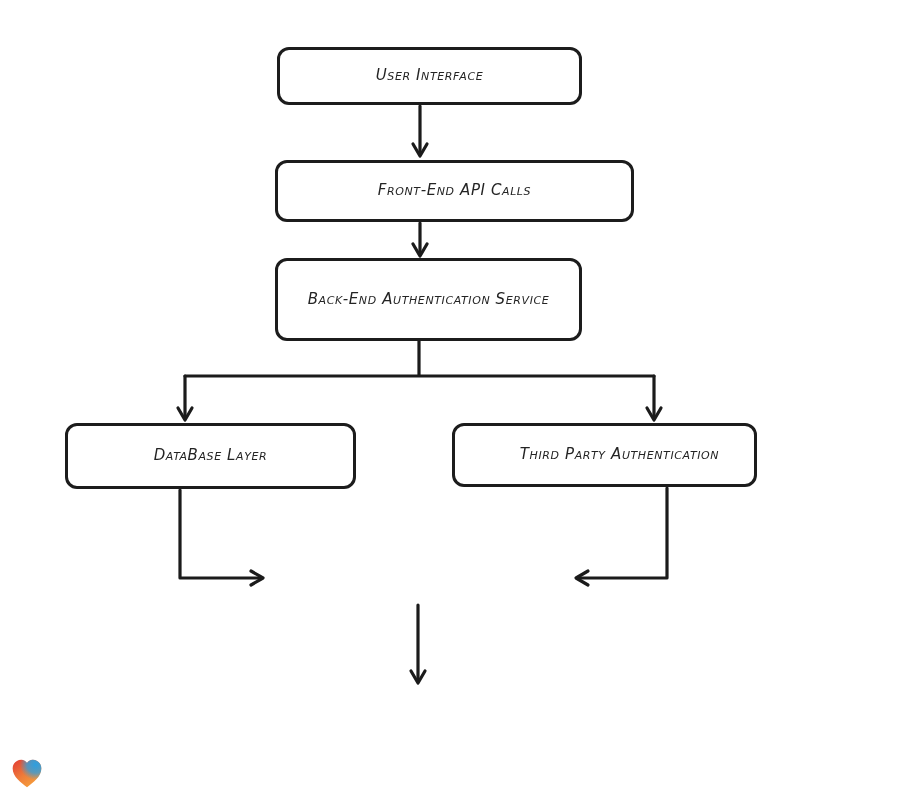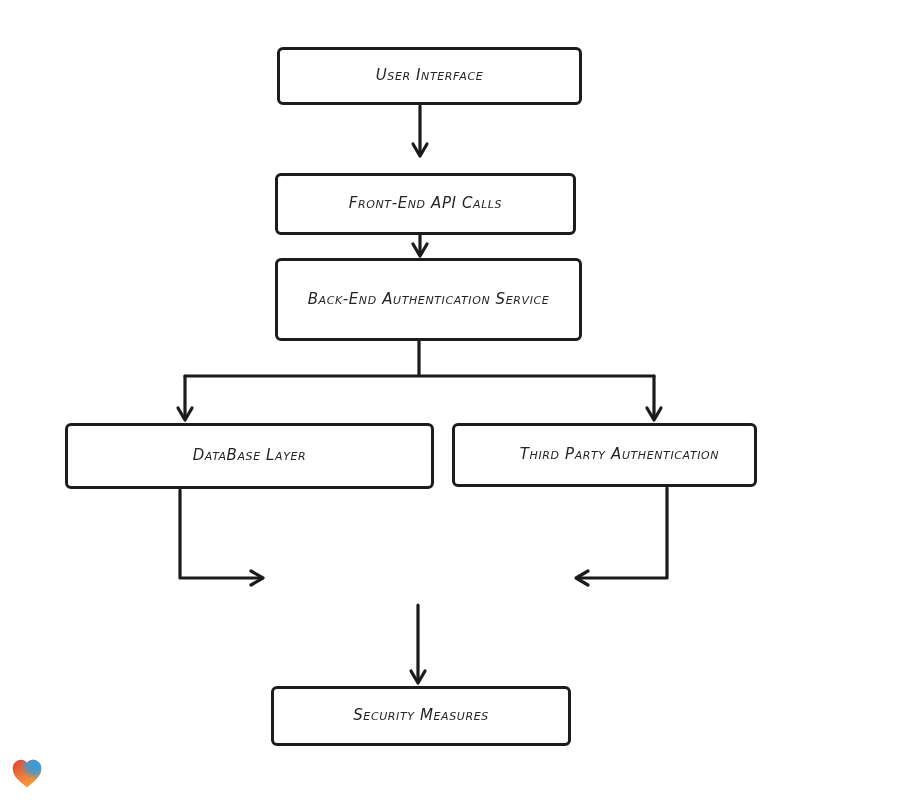--- a/index.html
+++ b/index.html
@@ -18,21 +18,21 @@
   .wires {
     position: absolute;
     left: 0; top: 0;
     width: 911px; height: 810px;
   }
   .node {
     position: absolute;
     box-sizing: border-box;
     background: #ffffff;
     border: 3px solid #1c1c1c;
-    border-radius: 6px;
+    border-radius: 12px;
     display: flex;
     align-items: center;
     justify-content: center;
     color: #242424;
     font-style: italic;
     font-variant: small-caps;
     font-size: 15px;
     letter-spacing: 0.6px;
     line-height: 1.45;
   }
@@ -77,40 +77,37 @@
 
       <path d="M418 605 V680"></path>
       <path d="M411 671 L418 683 L425 671"></path>
     </g>
   </svg>
 
   <div class="node" style="left:277px; top:47px;  width:305px; height:58px;">
     <span class="lbl">User Interface</span>
   </div>
 
-  <div class="node" style="left:275px; top:160px; width:301px; height:62px;margin-top:13px;">
+  <div class="node" style="left:275px; top:160px; width:359px; height:62px;">
     <span class="lbl">Front-End API Calls</span>
   </div>
 
   <div class="node node-auth" style="left:275px; top:258px; width:307px; height:83px;">
     <span class="lbl">Back-End Authentication Service</span>
   </div>
 
-  <div class="node" style="left:65px;  top:423px; width:369px; height:66px;">
+  <div class="node" style="left:65px;  top:423px; width:291px; height:66px;">
     <span class="lbl">DataBase Layer</span>
   </div>
 
   <div class="node" style="left:452px; top:423px; width:305px; height:64px;padding-left:30px;">
     <span class="lbl">Third Party Authentication</span>
   </div>
 
 
-  <div class="node" style="left:271px; top:686px; width:300px; height:60px;">
-    <span class="lbl">Security Measures</span>
-  </div>
 
   <a class="badge" href="#">
     <svg width="34" height="34" viewBox="0 0 32 32" aria-hidden="true">
       <defs>
         <linearGradient id="hgrad" x1="0%" y1="0%" x2="75%" y2="100%">
           <stop offset="0%" stop-color="#e23b34"></stop>
           <stop offset="55%" stop-color="#ef7d3a"></stop>
           <stop offset="100%" stop-color="#f6a23c"></stop>
         </linearGradient>
         <radialGradient id="hblue" cx="80%" cy="18%" r="55%">

